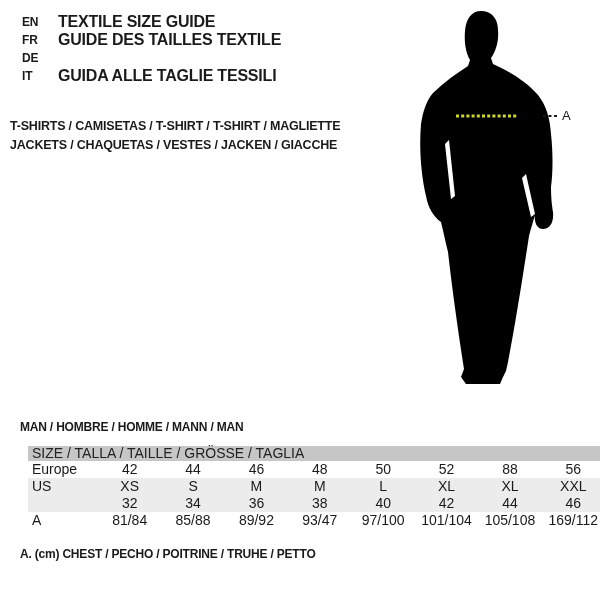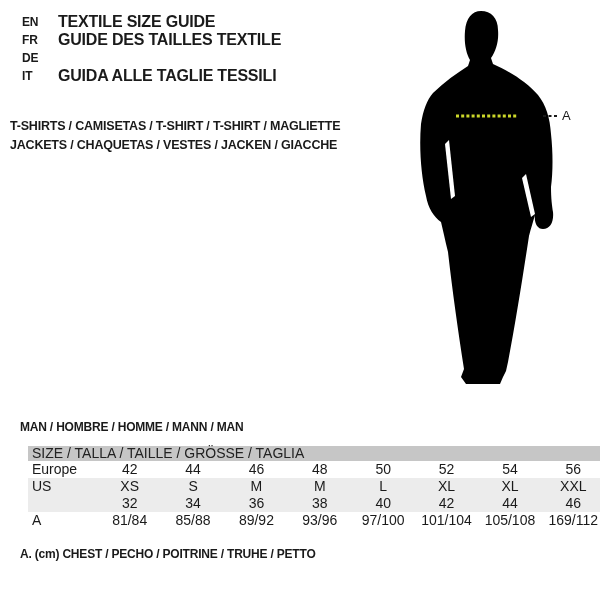--- a/index.html
+++ b/index.html
@@ -105,21 +105,21 @@
     <div class="table-header">SIZE / TALLA / TAILLE / GRÖSSE / TAGLIA</div>
 
     <div class="table-row">
       <span class="row-label">Europe</span>
       <span class="cell">42</span>
       <span class="cell">44</span>
       <span class="cell">46</span>
       <span class="cell">48</span>
       <span class="cell">50</span>
       <span class="cell">52</span>
-      <span class="cell">54</span>
+      <span class="cell">88</span>
       <span class="cell">56</span>
     </div>
 
     <div class="table-row shaded">
       <span class="row-label">US</span>
       <span class="cell">XS</span>
       <span class="cell">S</span>
       <span class="cell">M</span>
       <span class="cell">M</span>
       <span class="cell">L</span>
@@ -138,21 +138,21 @@
       <span class="cell">42</span>
       <span class="cell">44</span>
       <span class="cell">46</span>
     </div>
 
     <div class="table-row">
       <span class="row-label">A</span>
       <span class="cell">81/84</span>
       <span class="cell">85/88</span>
       <span class="cell">89/92</span>
-      <span class="cell">93/96</span>
+      <span class="cell">93/47</span>
       <span class="cell">97/100</span>
       <span class="cell">101/104</span>
       <span class="cell">105/108</span>
       <span class="cell">169/112</span>
     </div>
   </div>
 
   <div class="footnote">A. (cm) CHEST / PECHO / POITRINE / TRUHE / PETTO</div>
 
 </div>

